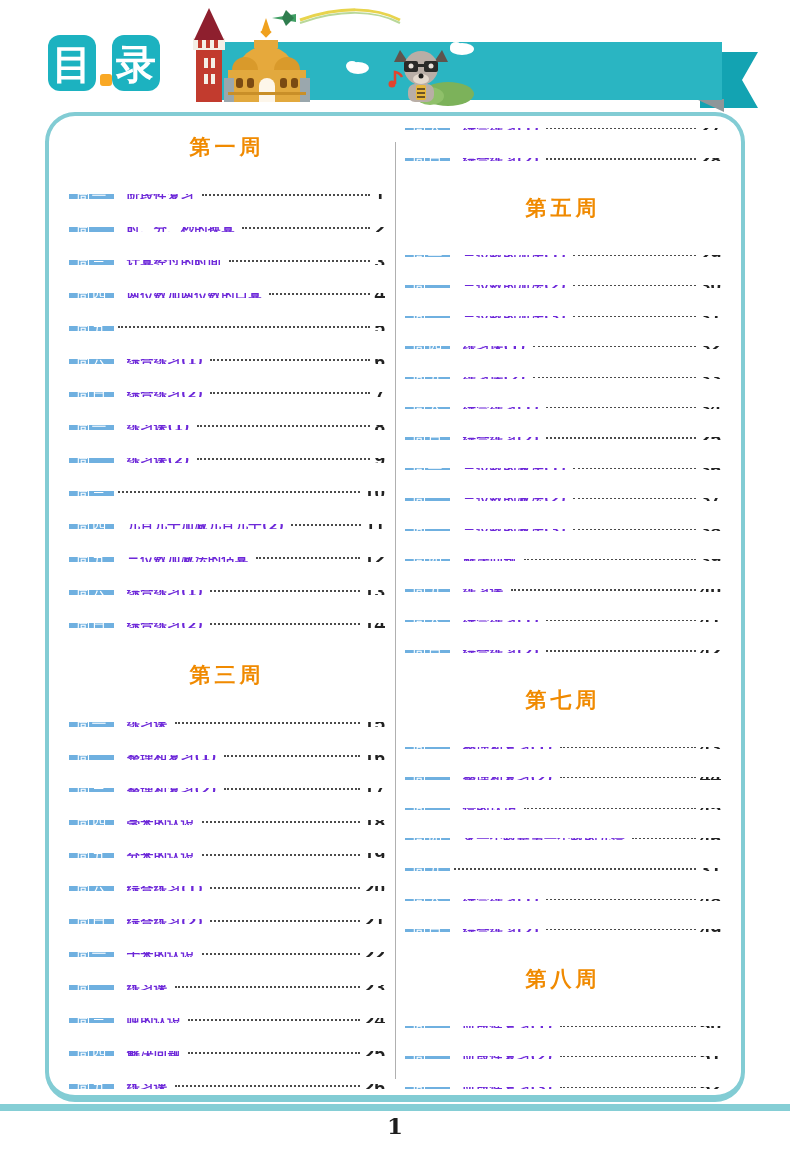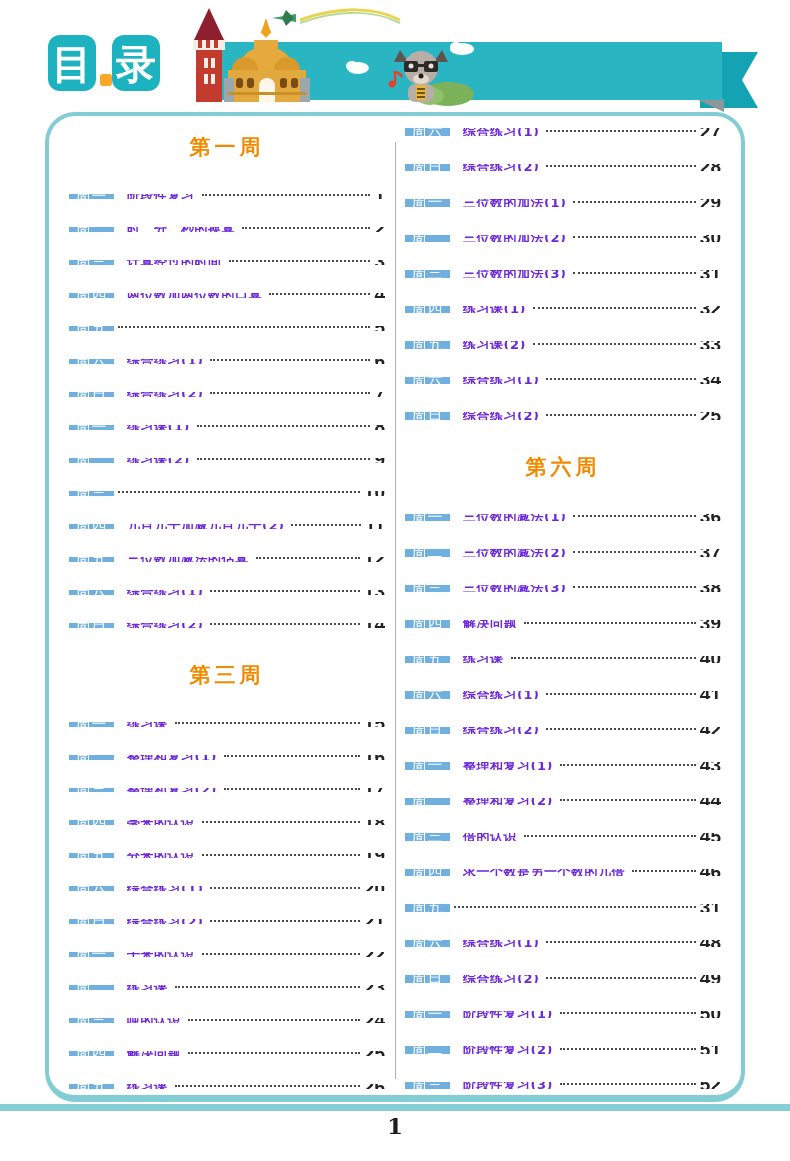--- a/index.html
+++ b/index.html
@@ -297,20 +297,21 @@
           <span class="entry-title">综合练习(1)</span>
           <span class="leader-dots"></span>
           <span class="entry-page">27</span>
         </div>
         <div class="toc-entry">
           <span class="day-badge">周日</span>
           <span class="entry-title">综合练习(2)</span>
           <span class="leader-dots"></span>
           <span class="entry-page">28</span>
         </div>
+        <div class="week-heading">第五周</div>
         <div class="toc-entry">
           <span class="day-badge">周一</span>
           <span class="entry-title">三位数的加法(1)</span>
           <span class="leader-dots"></span>
           <span class="entry-page">29</span>
         </div>
         <div class="toc-entry">
           <span class="day-badge">周二</span>
           <span class="entry-title">三位数的加法(2)</span>
           <span class="leader-dots"></span>
@@ -339,21 +340,20 @@
           <span class="entry-title">综合练习(1)</span>
           <span class="leader-dots"></span>
           <span class="entry-page">34</span>
         </div>
         <div class="toc-entry">
           <span class="day-badge">周日</span>
           <span class="entry-title">综合练习(2)</span>
           <span class="leader-dots"></span>
           <span class="entry-page">25</span>
         </div>
-        <div class="week-heading">第六周</div>
         <div class="toc-entry">
           <span class="day-badge">周一</span>
           <span class="entry-title">三位数的减法(1)</span>
           <span class="leader-dots"></span>
           <span class="entry-page">36</span>
         </div>
         <div class="toc-entry">
           <span class="day-badge">周二</span>
           <span class="entry-title">三位数的减法(2)</span>
           <span class="leader-dots"></span>
@@ -382,20 +382,21 @@
           <span class="entry-title">综合练习(1)</span>
           <span class="leader-dots"></span>
           <span class="entry-page">41</span>
         </div>
         <div class="toc-entry">
           <span class="day-badge">周日</span>
           <span class="entry-title">综合练习(2)</span>
           <span class="leader-dots"></span>
           <span class="entry-page">42</span>
         </div>
+        <div class="week-heading">第七周</div>
         <div class="toc-entry">
           <span class="day-badge">周一</span>
           <span class="entry-title">整理和复习(1)</span>
           <span class="leader-dots"></span>
           <span class="entry-page">43</span>
         </div>
         <div class="toc-entry">
           <span class="day-badge">周二</span>
           <span class="entry-title">整理和复习(2)</span>
           <span class="leader-dots"></span>
@@ -423,20 +424,21 @@
           <span class="entry-title">综合练习(1)</span>
           <span class="leader-dots"></span>
           <span class="entry-page">48</span>
         </div>
         <div class="toc-entry">
           <span class="day-badge">周日</span>
           <span class="entry-title">综合练习(2)</span>
           <span class="leader-dots"></span>
           <span class="entry-page">49</span>
         </div>
+        <div class="week-heading">第八周</div>
         <div class="toc-entry">
           <span class="day-badge">周一</span>
           <span class="entry-title">阶段性复习(1)</span>
           <span class="leader-dots"></span>
           <span class="entry-page">50</span>
         </div>
         <div class="toc-entry">
           <span class="day-badge">周二</span>
           <span class="entry-title">阶段性复习(2)</span>
           <span class="leader-dots"></span>

